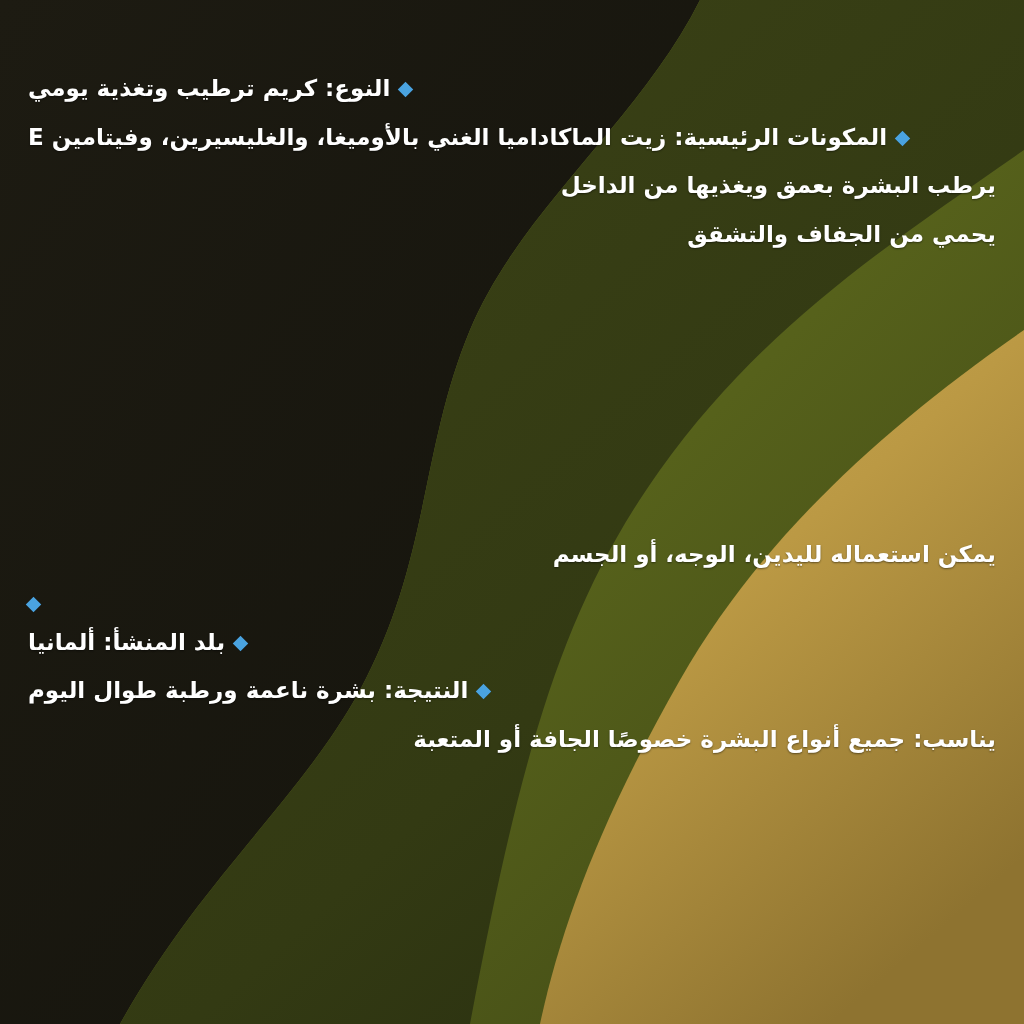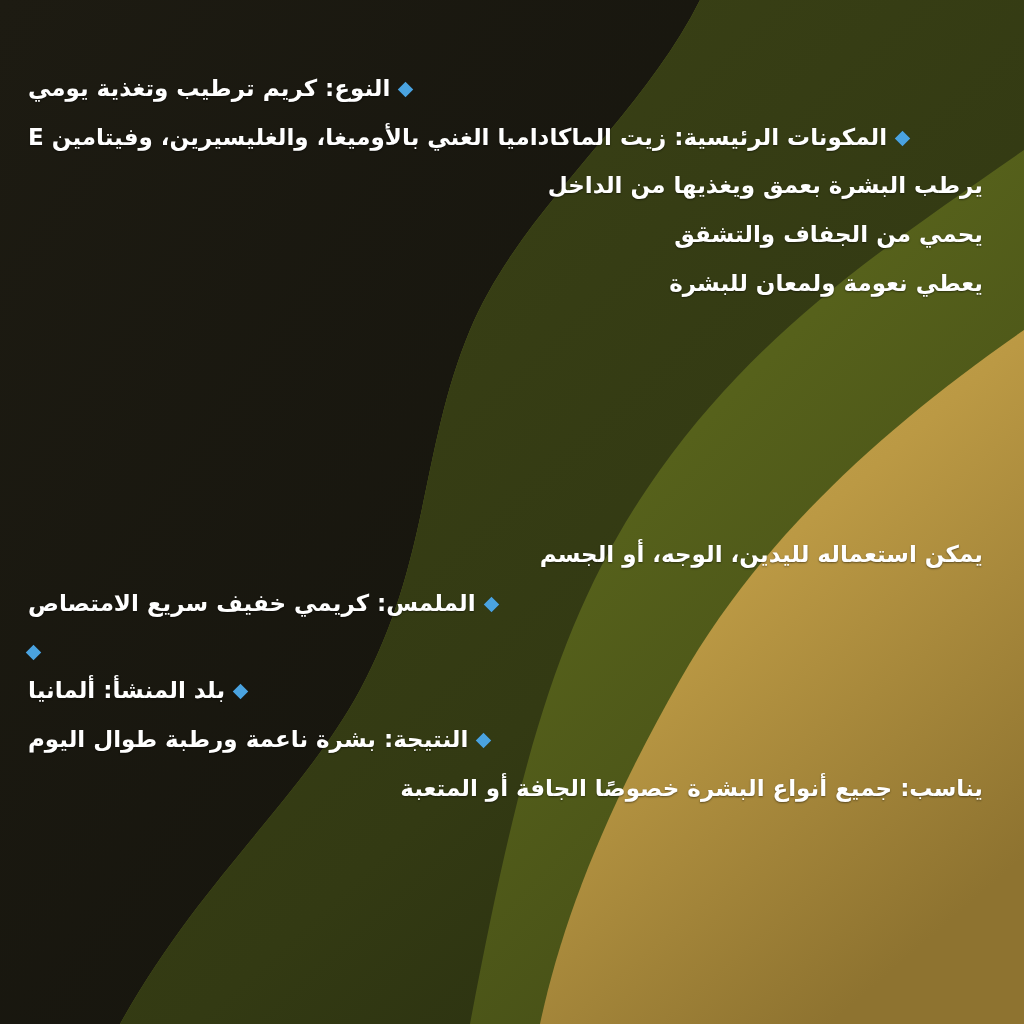--- a/index.html
+++ b/index.html
@@ -28,21 +28,21 @@
     height: 1024px;
     direction: rtl;
     text-align: right;
     padding: 0;
     box-sizing: border-box;
   }
   .block {
     position: absolute;
     right: 0;
     left: 0;
-    padding-right: 41px;
+    padding-right: 28px;
     padding-left: 28px;
     box-sizing: border-box;
   }
   #block-top { top: 72px; }
   #block-bottom { top: 538px; }
 
   .line {
     display: flex;
     flex-direction: row;
     align-items: flex-start;
@@ -131,36 +131,29 @@
       </div>
 
       <div class="line nobullet">
         <span class="text">يرطب البشرة بعمق ويغذيها من الداخل</span>
       </div>
 
       <div class="line nobullet">
         <span class="text">يحمي من الجفاف والتشقق</span>
       </div>
 
-      <div class="line nobullet">
-        <span class="text">يعطي نعومة ولمعان للبشرة</span>
-      </div>
 
     </div>
 
     <div class="block" id="block-bottom">
 
       <div class="line nobullet">
         <span class="text">يمكن استعماله لليدين، الوجه، أو الجسم</span>
       </div>
 
-      <div class="line">
-        <span class="bullet"></span>
-        <span class="text">الملمس: كريمي خفيف سريع الامتصاص</span>
-      </div>
 
       <div class="line">
         <span class="bullet"></span>
       </div>
 
       <div class="line">
         <span class="bullet"></span>
         <span class="text">بلد المنشأ: ألمانيا</span>
       </div>
 

